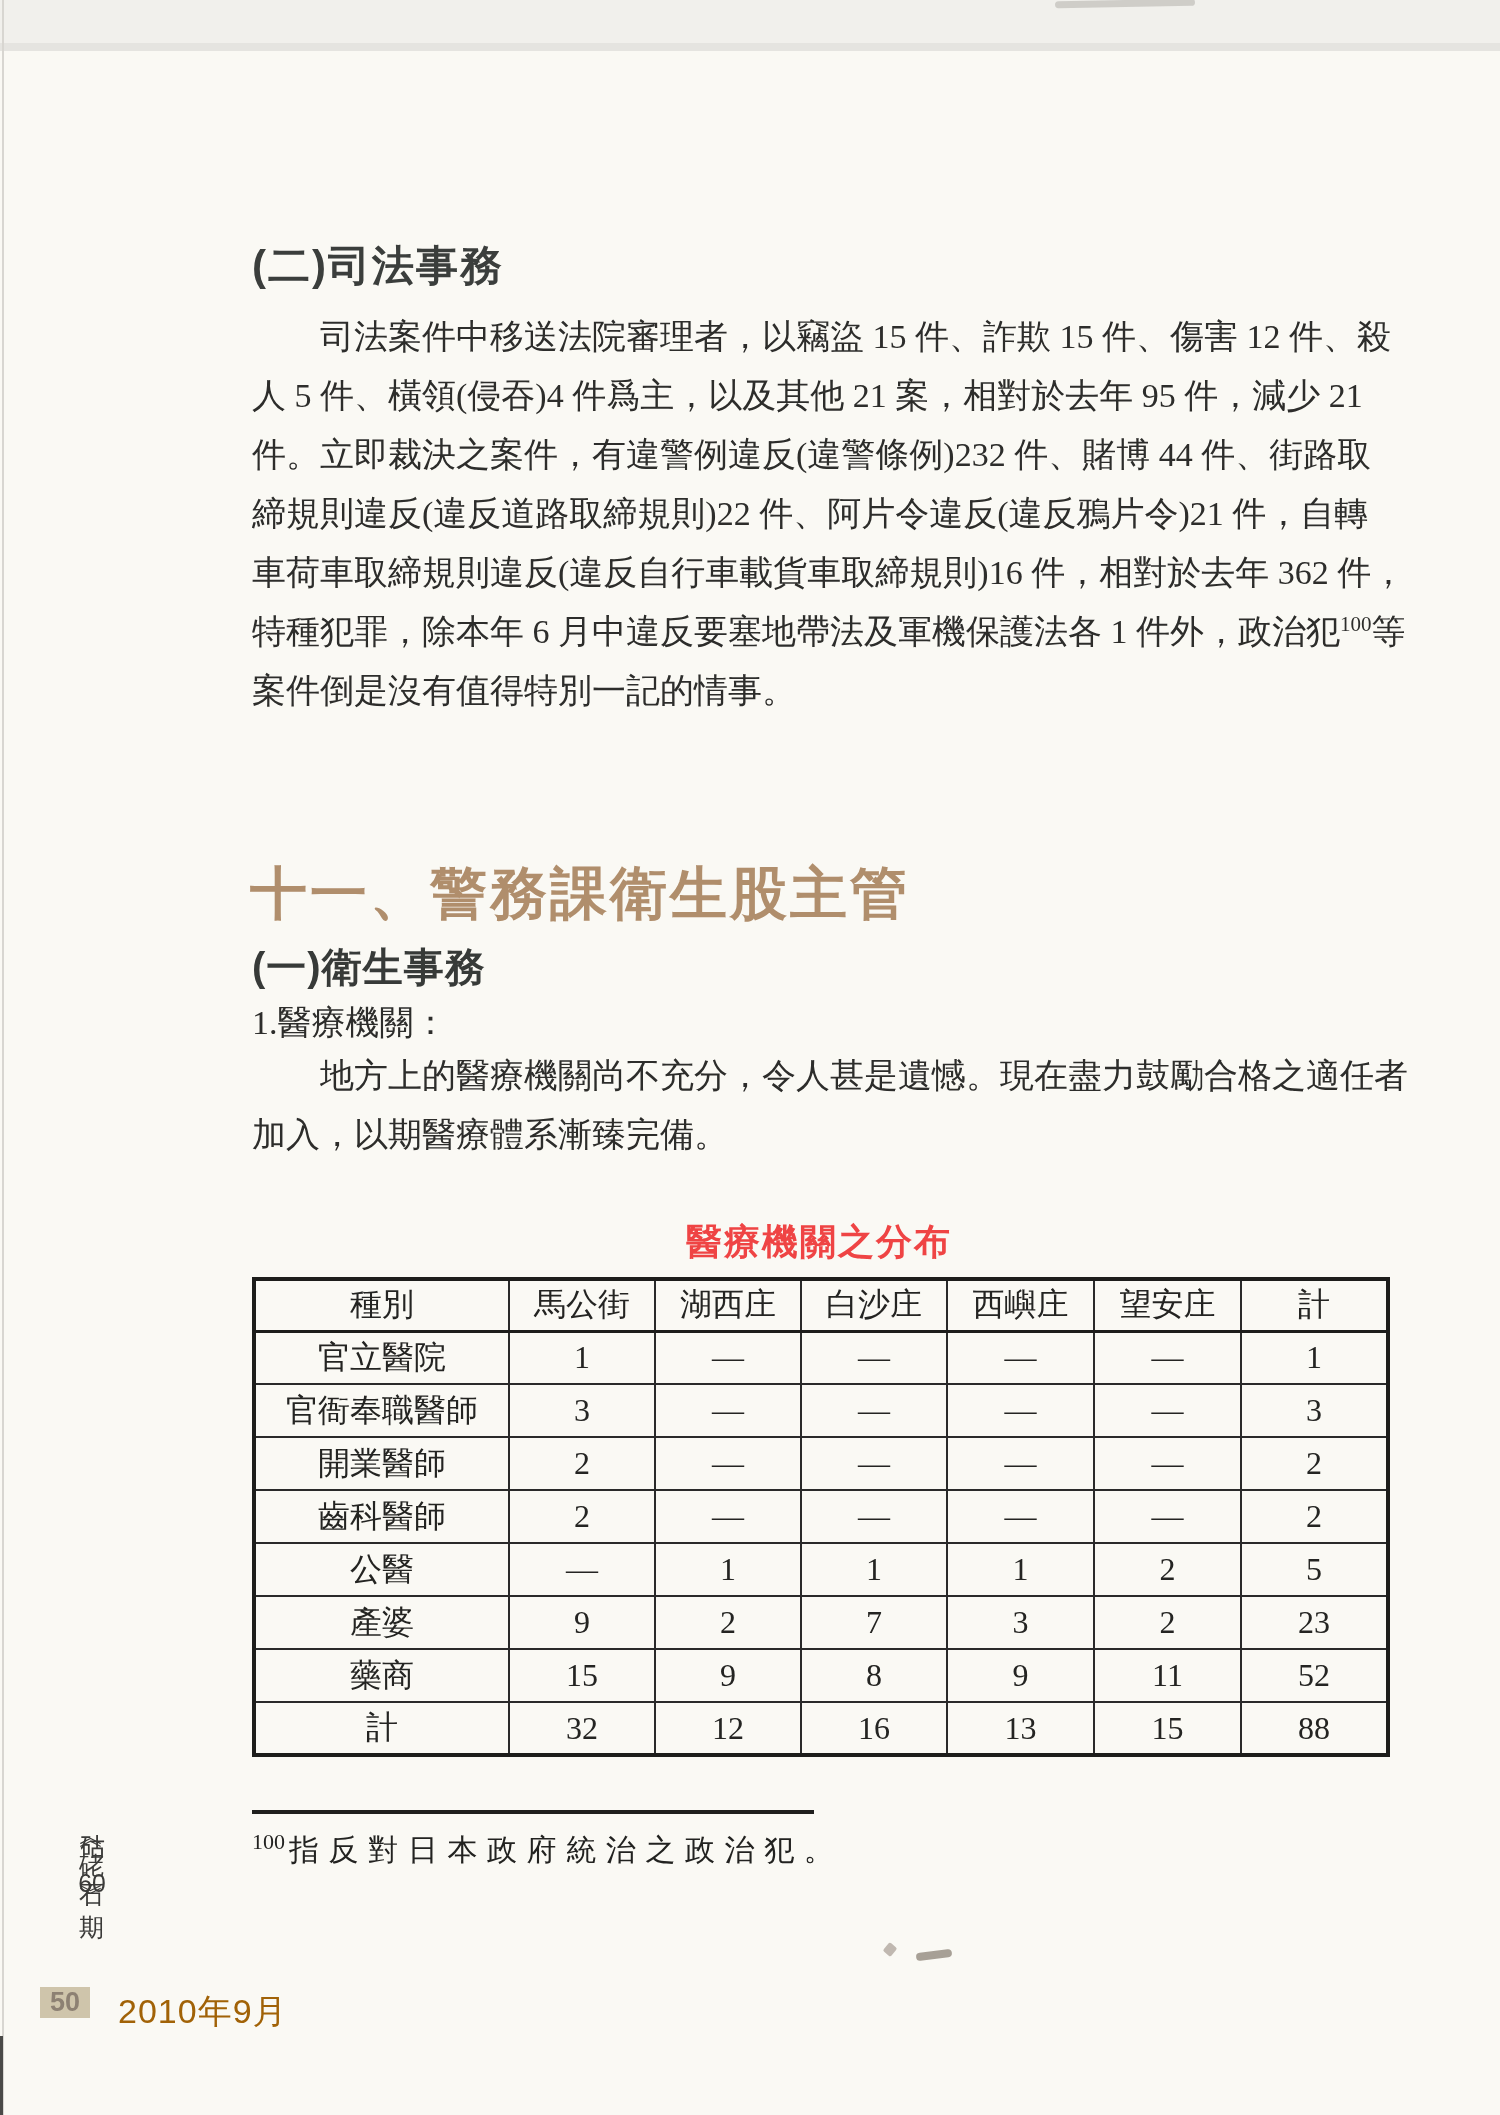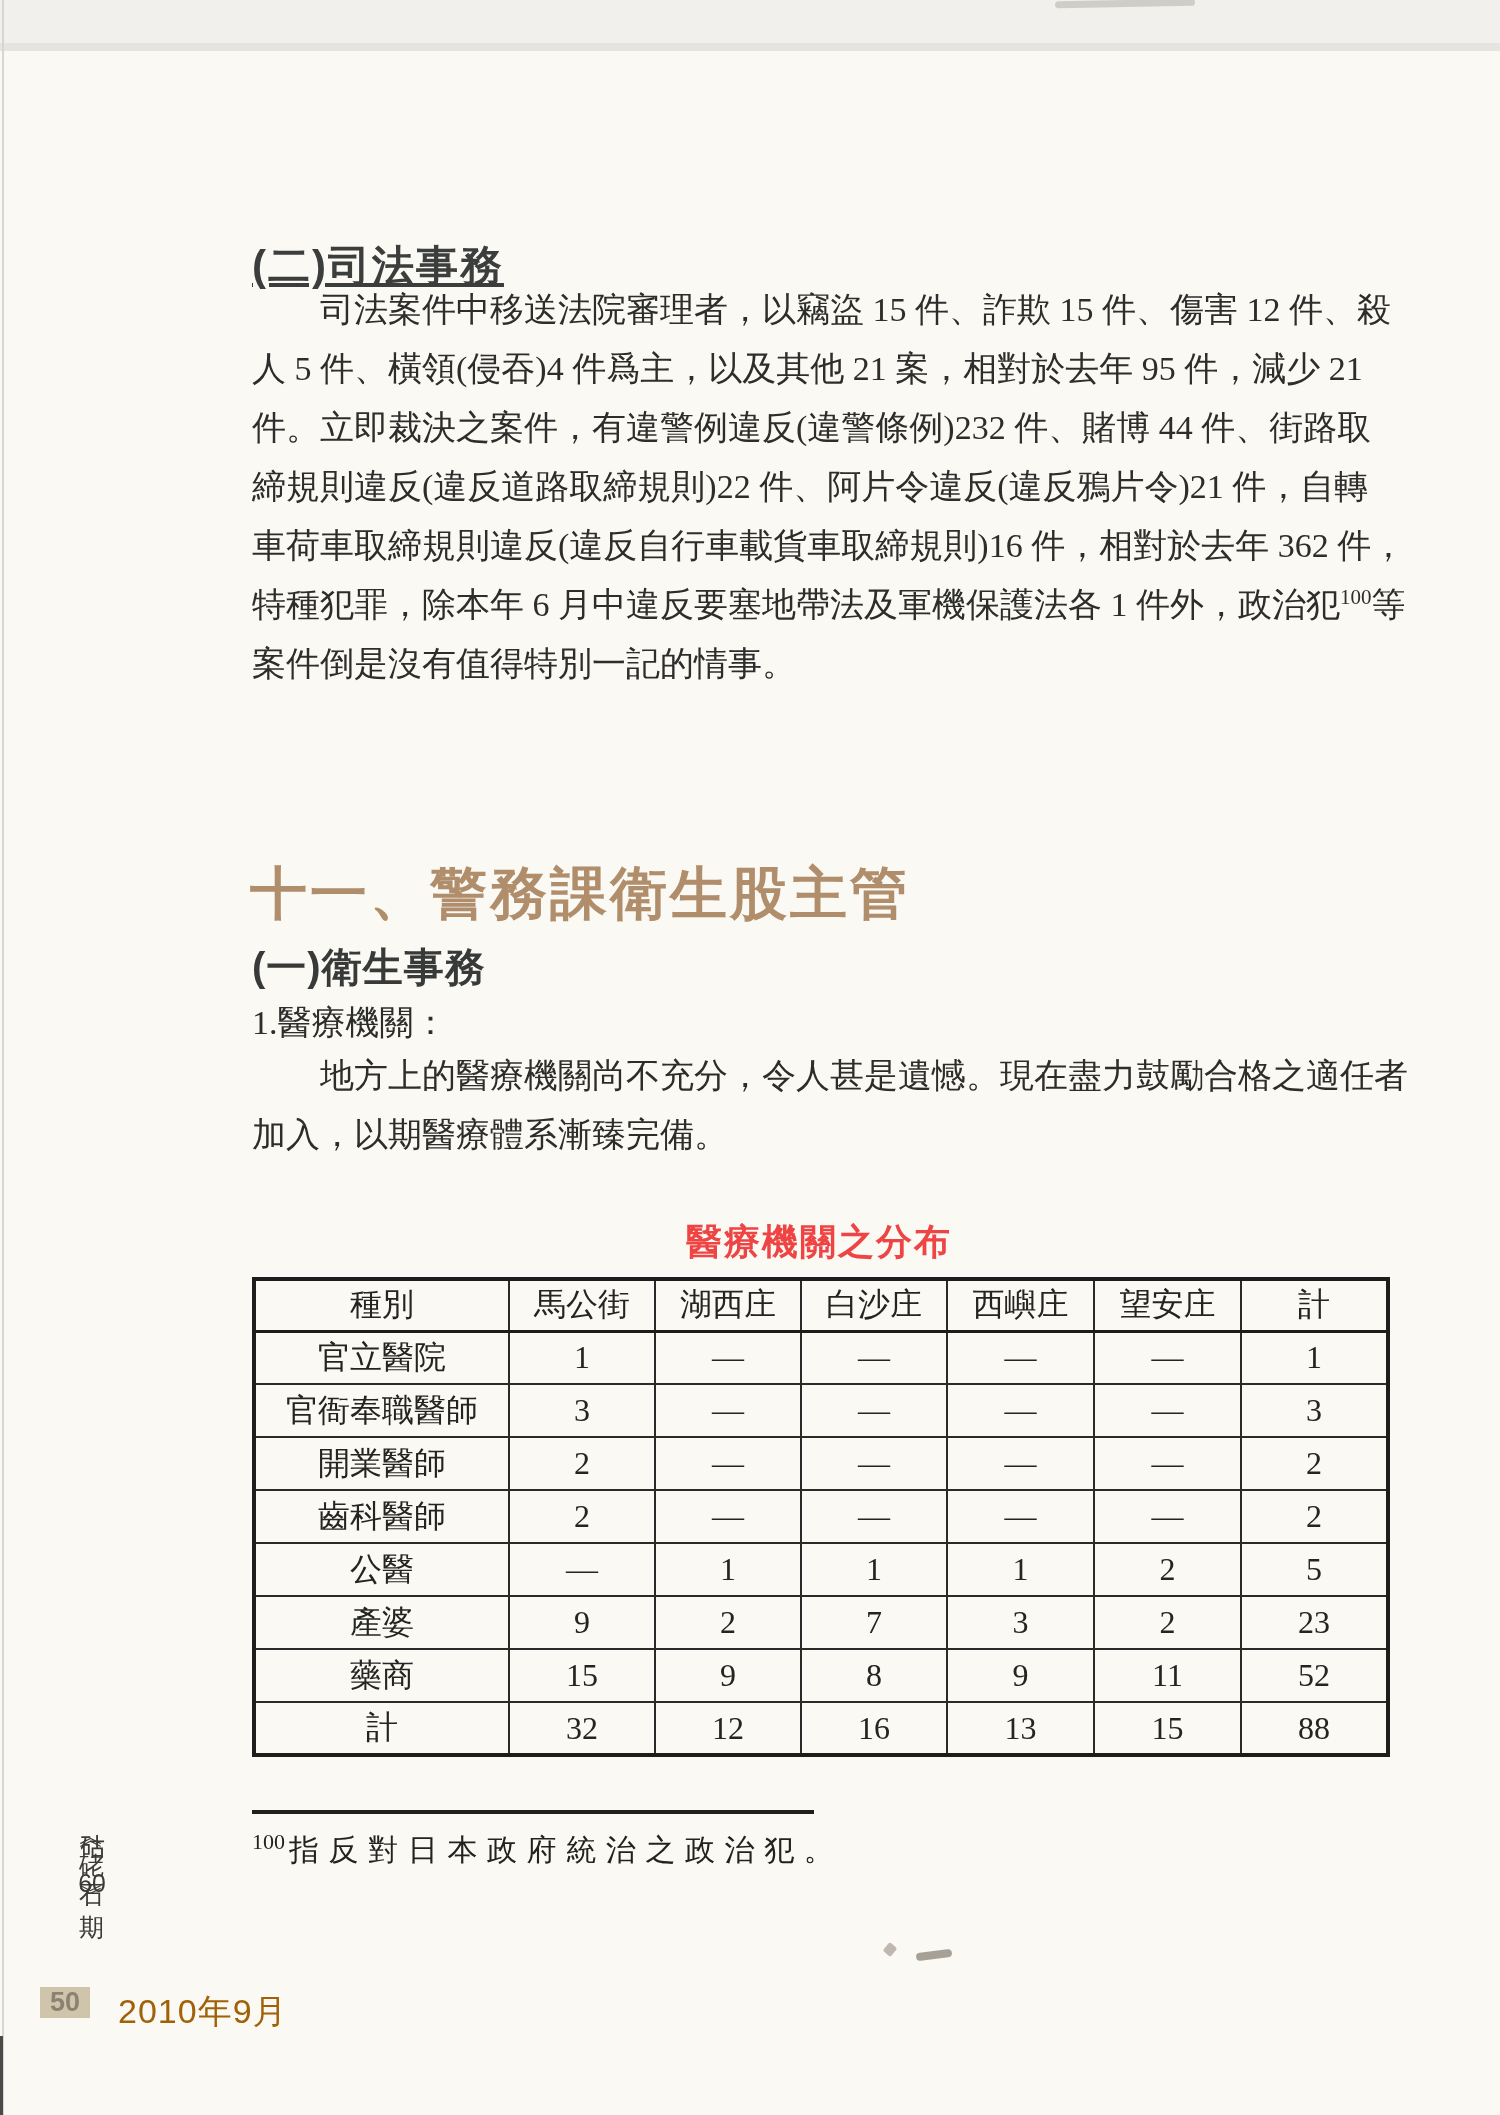--- a/index.html
+++ b/index.html
@@ -14,26 +14,26 @@
   .smudge-top { position:absolute; left:1055px; top:0; width:140px; height:7px; background:#8e8c88; opacity:.35; border-radius:4px; transform:rotate(-1deg); }
   .edge-line { position:absolute; left:2px; top:0; width:2px; height:2115px; background:#d8d6d1; }
   .corner-tick { position:absolute; left:0; top:2036px; width:3px; height:79px; background:#4a4a48; }
   .smudge-a { position:absolute; left:885px; top:1944px; width:10px; height:11px; background:#8f8478; opacity:.55; transform:rotate(40deg); border-radius:2px; }
   .smudge-b { position:absolute; left:916px; top:1951px; width:36px; height:8px; background:#6f6457; opacity:.6; border-radius:4px; transform:rotate(-7deg); }
 
   .h-sans { font-family:"Liberation Sans","DejaVu Sans",sans-serif; }
 
   .h-judicial {
     position:absolute; left:252px; top:238px;
-    font-size:42px; font-weight:bold; color:#3b3e3c; letter-spacing:2px;text-decoration:underline;
+    font-size:42px; font-weight:bold; color:#3b3e3c; letter-spacing:2px;
   }
   .para { position:absolute; left:252px; width:1150px; font-size:34px; line-height:59px; color:#2d2d2b; }
   .para .line { white-space:nowrap; height:59px; }
   .para .indent { padding-left:68px; }
-  .para1 { top:280px; }
+  .para1 { top:307px; }
   .para2 { top:1046px; }
   sup.ref { font-size:21px; vertical-align:super; line-height:0; letter-spacing:0; }
 
   .h-eleven {
     position:absolute; left:250px; top:856px;
     font-size:57px; font-weight:bold; color:#b08e6c; letter-spacing:3px;
   }
   .h-health {
     position:absolute; left:252px; top:940px;
     font-size:40px; font-weight:bold; color:#373a38; letter-spacing:1px;

